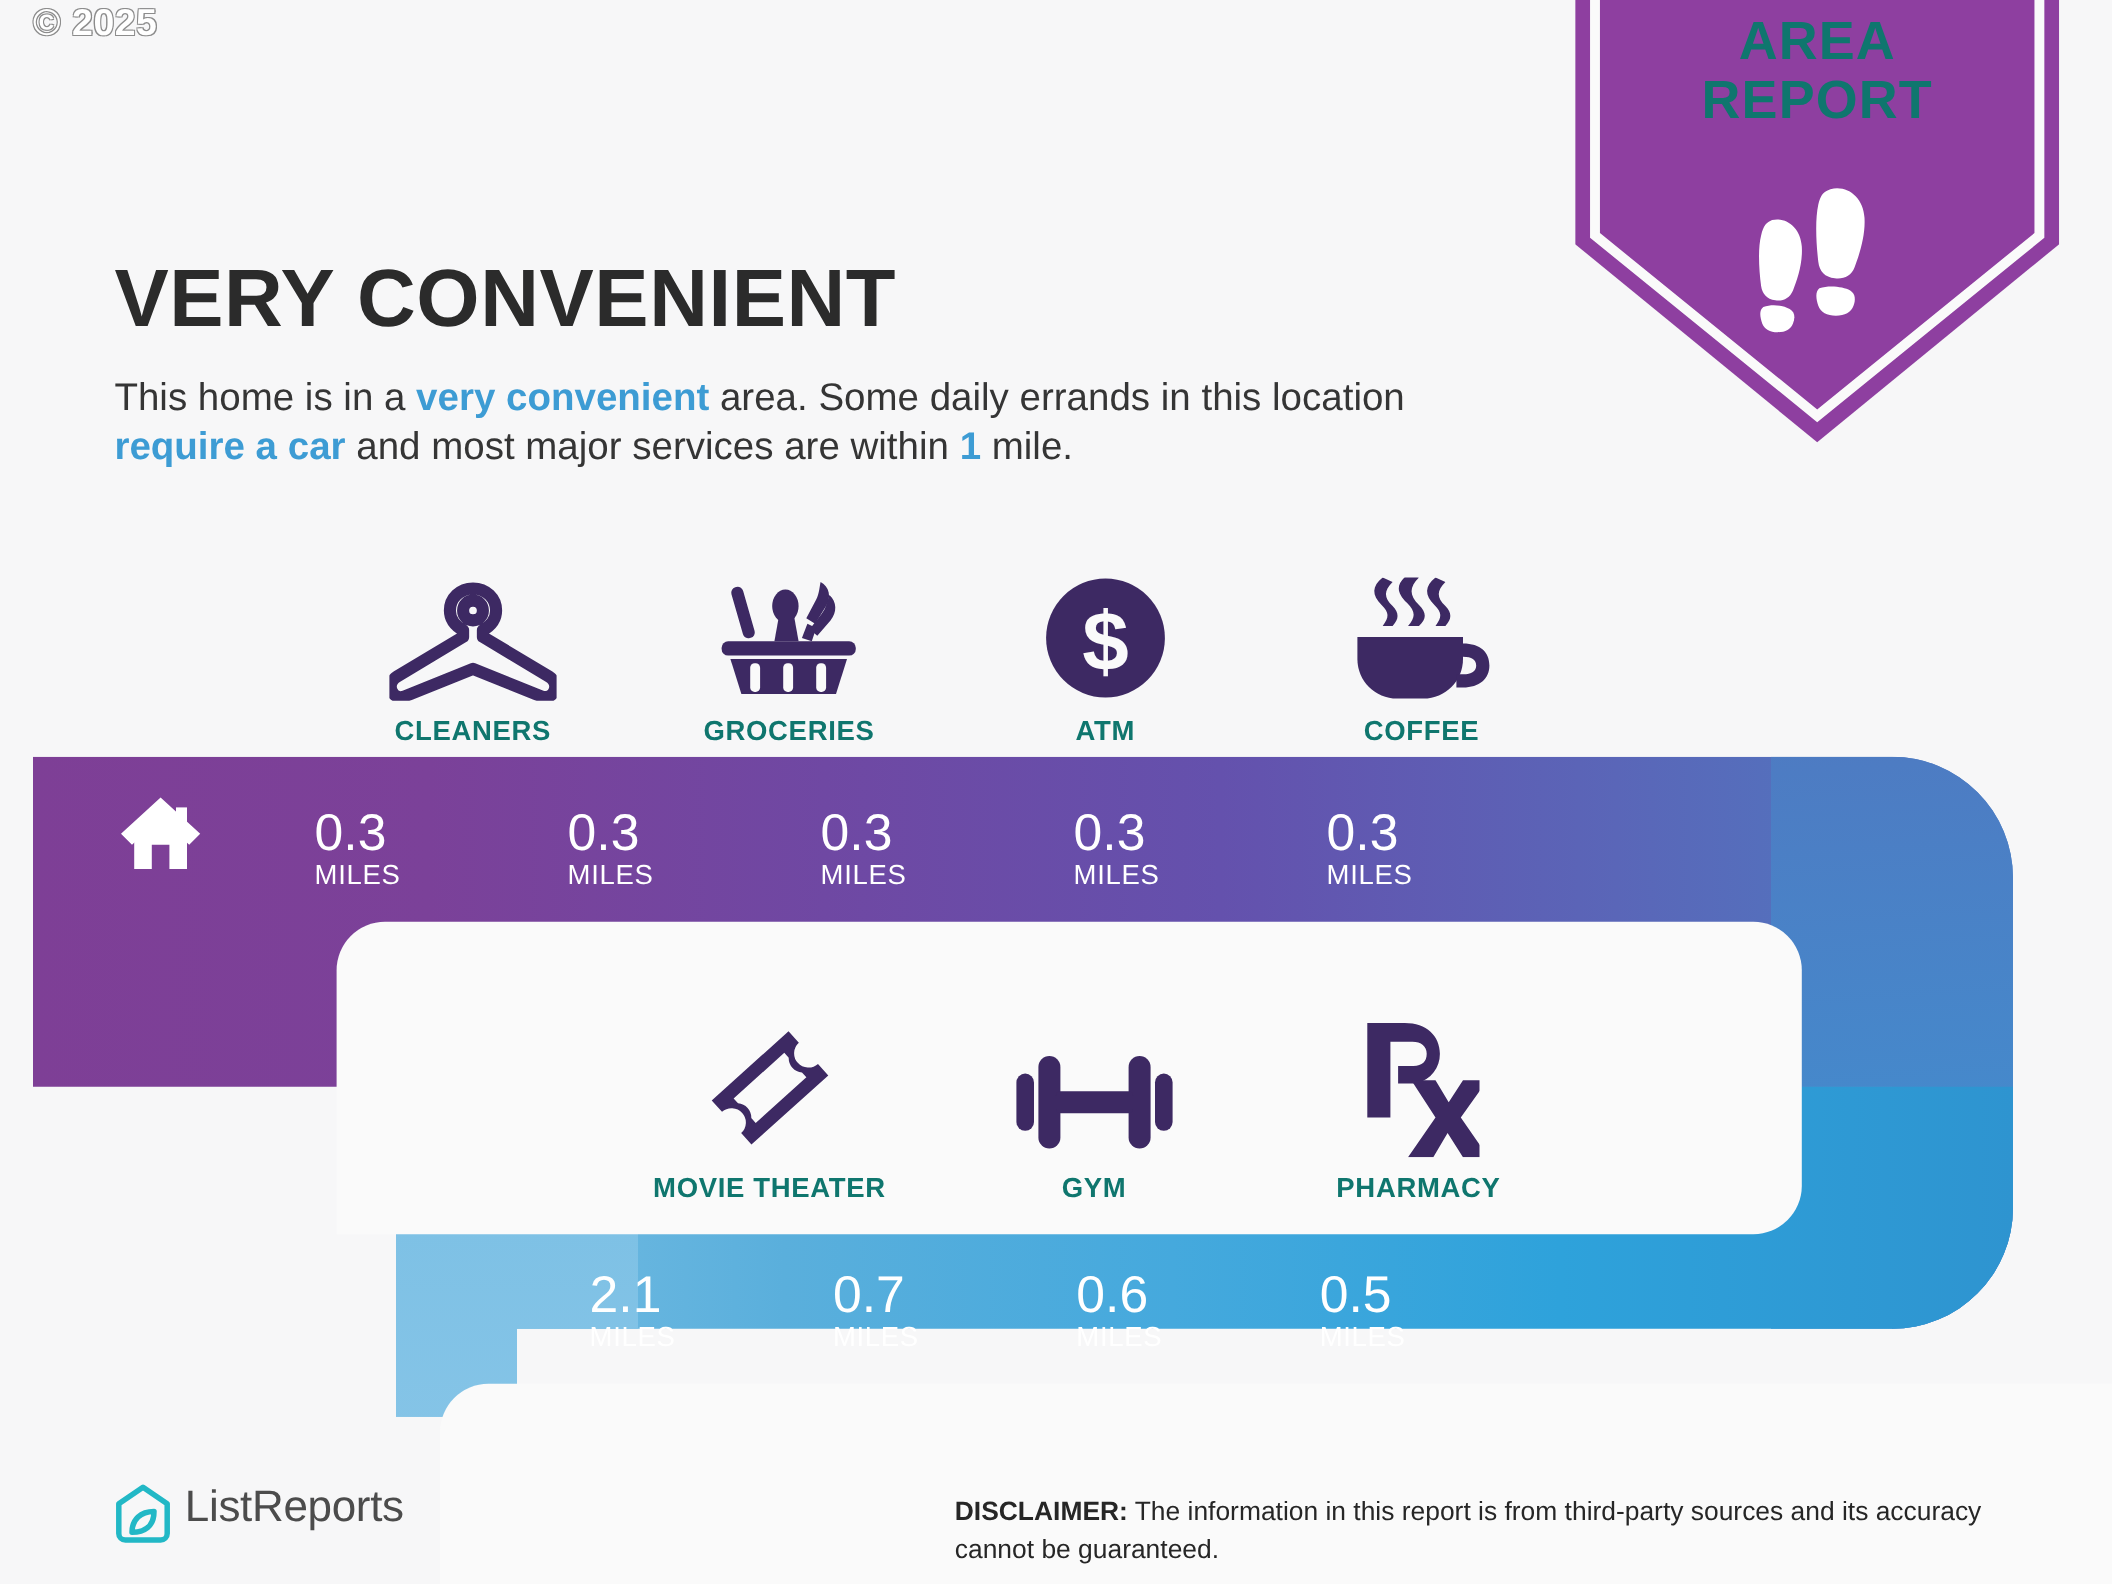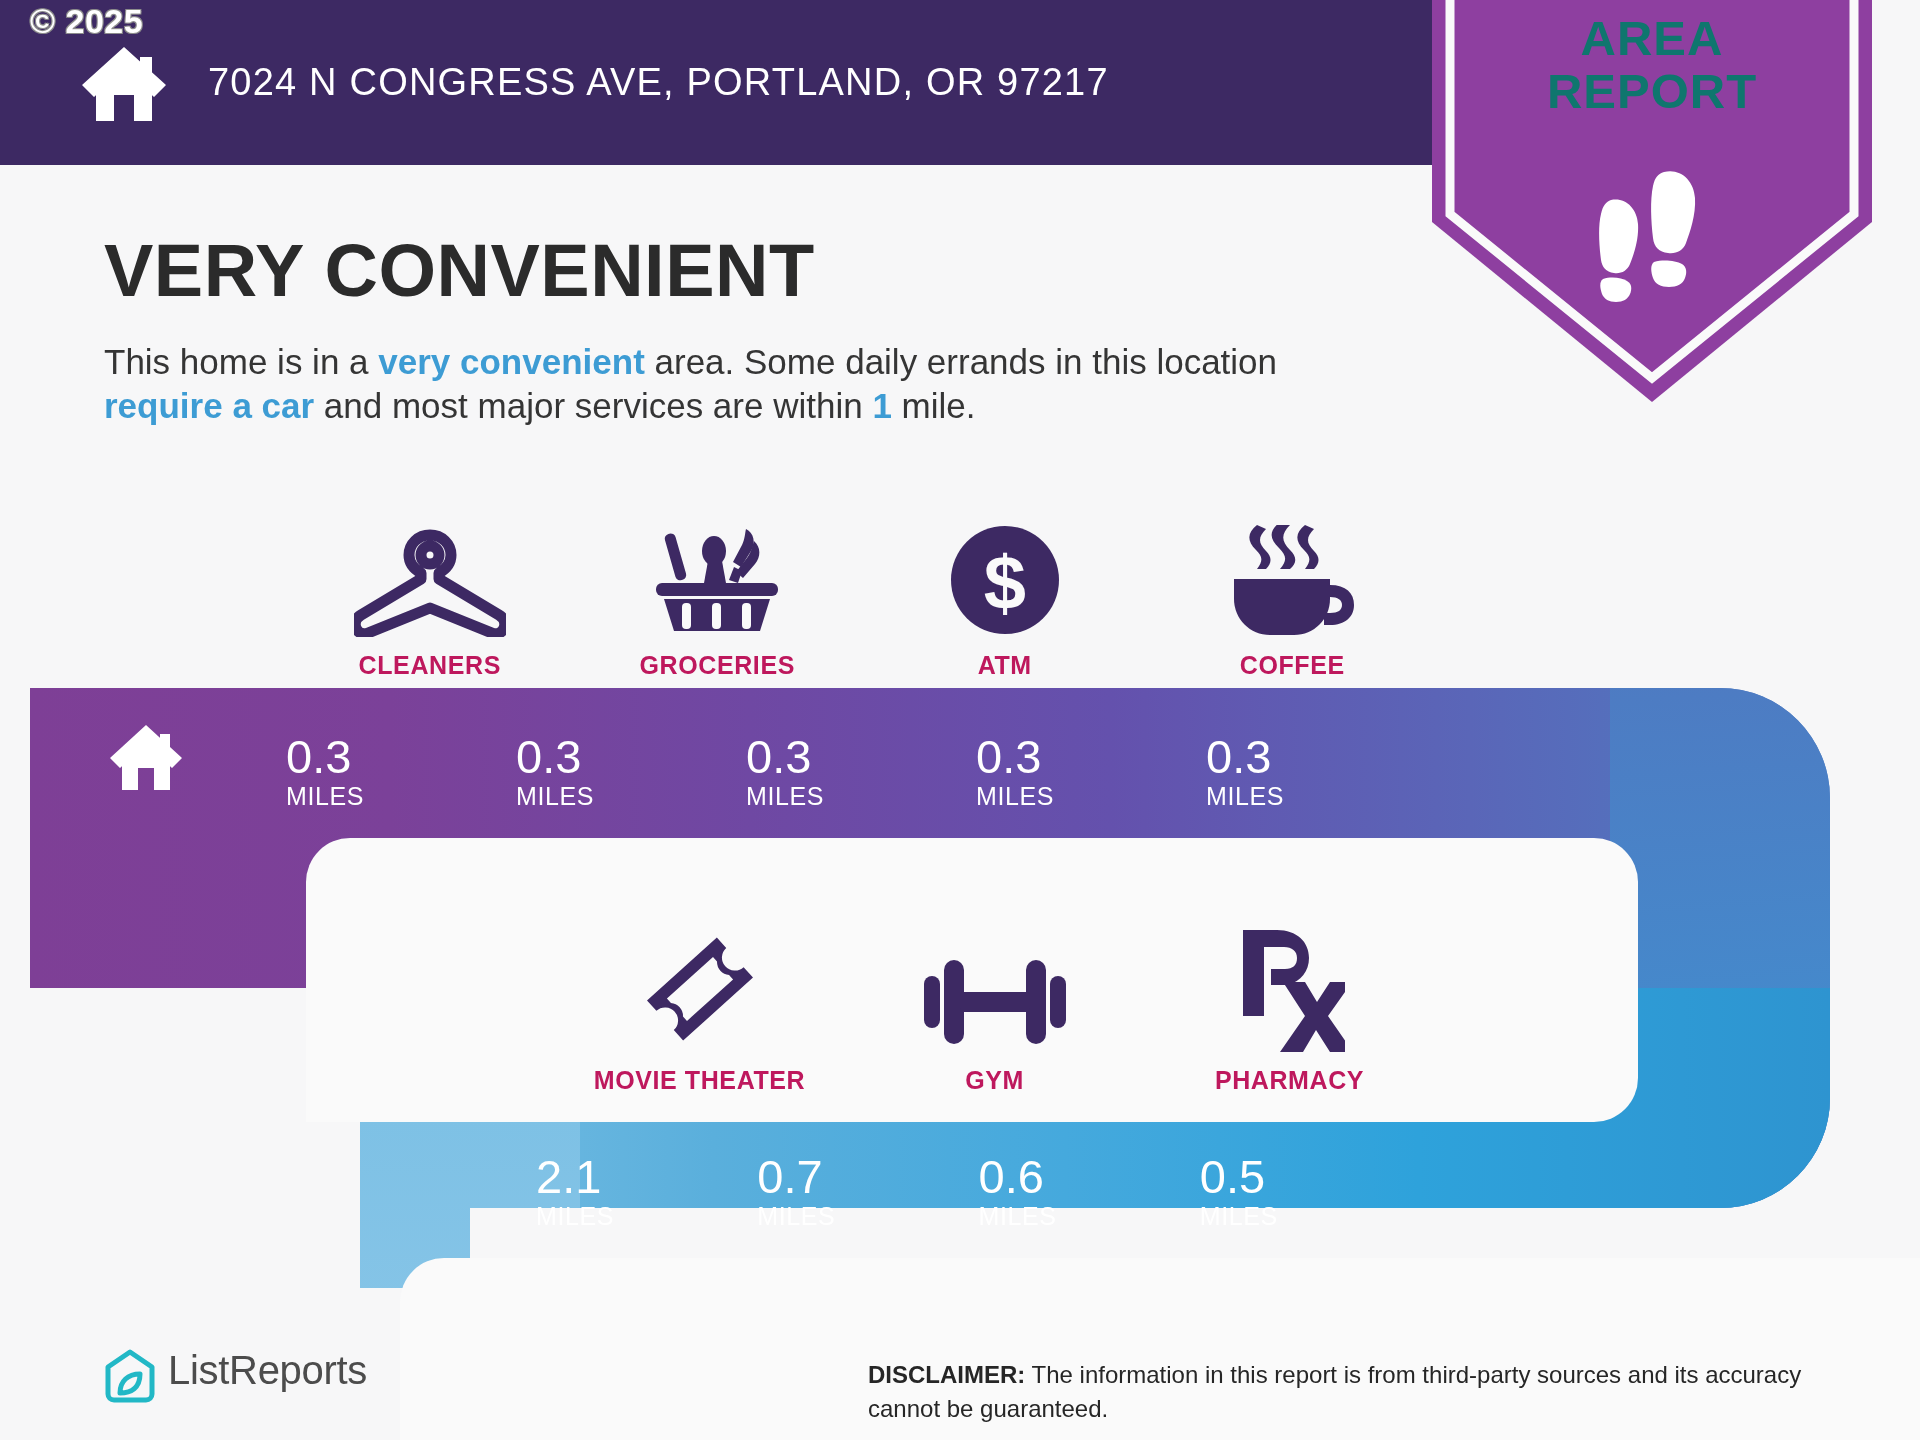--- a/index.html
+++ b/index.html
@@ -79,21 +79,21 @@
     display: flex; z-index: 3;
   }
   .icon-cell {
     flex: 1 1 0; display: flex; flex-direction: column;
     align-items: center; justify-content: flex-end;
   }
   .icon-cell svg { display: block; }
   .icon-label {
     margin-top: 14px;
     font-size: 25px; font-weight: bold;
-    color: #be185d; letter-spacing: 0.6px;
+    color: #0f766e; letter-spacing: 0.6px;
     white-space: nowrap;
   }
 
   
   .val-row-1 {
     position: absolute; left: 286px; top: 702px;
     width: 1150px; height: 140px;
     display: flex; z-index: 3;
   }
   .val-row-2 {
@@ -144,30 +144,20 @@
     width: 1010px; font-size: 24px; line-height: 1.42; color: #262626;
     z-index: 4;
   }
   .disclaimer b { font-weight: bold; }
 </style>
 </head>
 <body>
 
 <div id="page">
 
-  <div class="header">
-    <span class="header-home-icon">
-      <svg viewBox="0 0 92 80" xmlns="http://www.w3.org/2000/svg">
-        <path d="M46 4 L88 42 L76 54 L46 26 L16 54 L4 42 Z" fill="#ffffff"></path>
-        <path d="M18 46 L46 20 L74 46 L74 78 L56 78 L56 52 L36 52 L36 78 L18 78 Z" fill="#ffffff"></path>
-        <rect x="62" y="14" width="12" height="20" fill="#ffffff"></rect>
-      </svg>
-    </span>
-    <span class="header-address">7024 N CONGRESS AVE, PORTLAND, OR 97217</span>
-  </div>
 
   <div class="copyright">© 2025</div>
 
   <div class="badge">
     <svg viewBox="0 0 440 440" xmlns="http://www.w3.org/2000/svg">
       <path d="M0 -40 L440 -40 L440 250 L220 430 L0 250 Z" fill="#8e3fa0"></path>
       <path d="M18 -40 L422 -40 L422 242 L220 406 L18 242 Z" fill="none" stroke="#fafafa" stroke-width="9"></path>
       <g fill="#ffffff">
         <path d="M232 200 c16 -4 30 8 31 26 c1 17 -5 34 -9 45 c-3 8 -10 11 -18 10 c-9 -1 -14 -6 -15 -15 c-2 -17 -3 -38 0 -52 c2 -9 5 -12 11 -14 z"></path>
         <path d="M222 290 c10 -3 22 -1 28 2 c5 3 5 9 3 14 c-2 6 -8 9 -16 9 c-8 0 -14 -3 -16 -9 c-2 -6 -3 -13 1 -16 z"></path>

